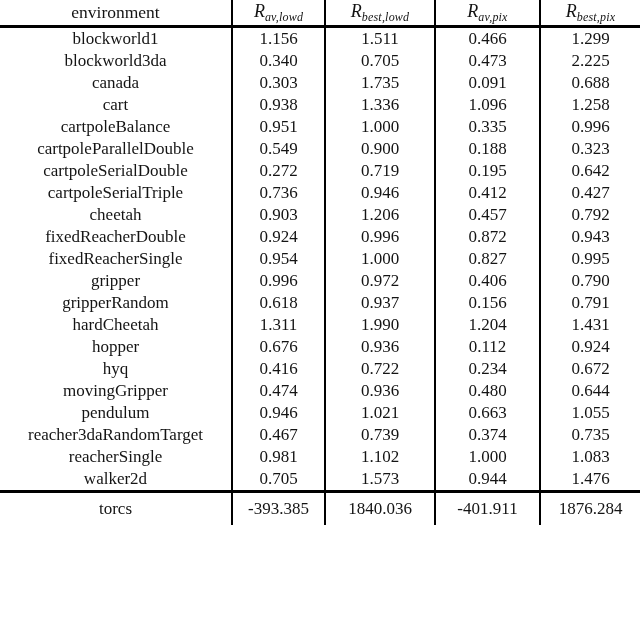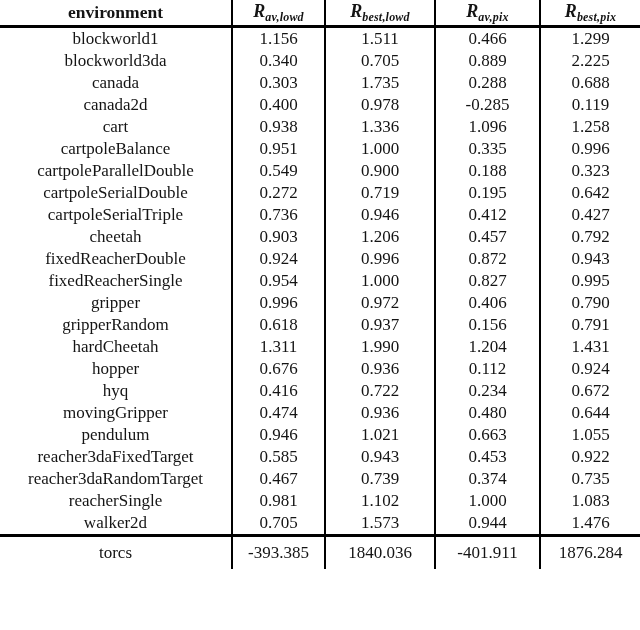--- a/index.html
+++ b/index.html
@@ -25,21 +25,21 @@
     white-space: nowrap;
     overflow: hidden;
   }
   
   th + th, td + td {
     border-left: 2px solid #000000;
   }
   thead th {
     height: 25px;
     border-bottom: 3px solid #000000;
-    font-weight: bold;
+    font-weight: normal;
     font-size: 17.5px;
     margin-top: 47px;
   }
   tbody td {
     height: 22px;
   }
   tr.footer-row td {
     border-top: 3px solid #000000;
     height: 32px;
   }
@@ -88,36 +88,29 @@
         <td>blockworld1</td>
         <td>1.156</td>
         <td>1.511</td>
         <td>0.466</td>
         <td>1.299</td>
       </tr>
       <tr>
         <td>blockworld3da</td>
         <td>0.340</td>
         <td>0.705</td>
-        <td>0.889</td>
+        <td>0.473</td>
         <td>2.225</td>
       </tr>
       <tr>
         <td>canada</td>
         <td>0.303</td>
         <td>1.735</td>
-        <td>0.288</td>
+        <td>0.091</td>
         <td>0.688</td>
-      </tr>
-      <tr>
-        <td>canada2d</td>
-        <td>0.400</td>
-        <td>0.978</td>
-        <td>-0.285</td>
-        <td>0.119</td>
       </tr>
       <tr>
         <td>cart</td>
         <td>0.938</td>
         <td>1.336</td>
         <td>1.096</td>
         <td>1.258</td>
       </tr>
       <tr>
         <td>cartpoleBalance</td>
@@ -209,27 +202,20 @@
         <td>0.936</td>
         <td>0.480</td>
         <td>0.644</td>
       </tr>
       <tr>
         <td>pendulum</td>
         <td>0.946</td>
         <td>1.021</td>
         <td>0.663</td>
         <td>1.055</td>
-      </tr>
-      <tr>
-        <td>reacher3daFixedTarget</td>
-        <td>0.585</td>
-        <td>0.943</td>
-        <td>0.453</td>
-        <td>0.922</td>
       </tr>
       <tr>
         <td>reacher3daRandomTarget</td>
         <td>0.467</td>
         <td>0.739</td>
         <td>0.374</td>
         <td>0.735</td>
       </tr>
       <tr>
         <td>reacherSingle</td>

